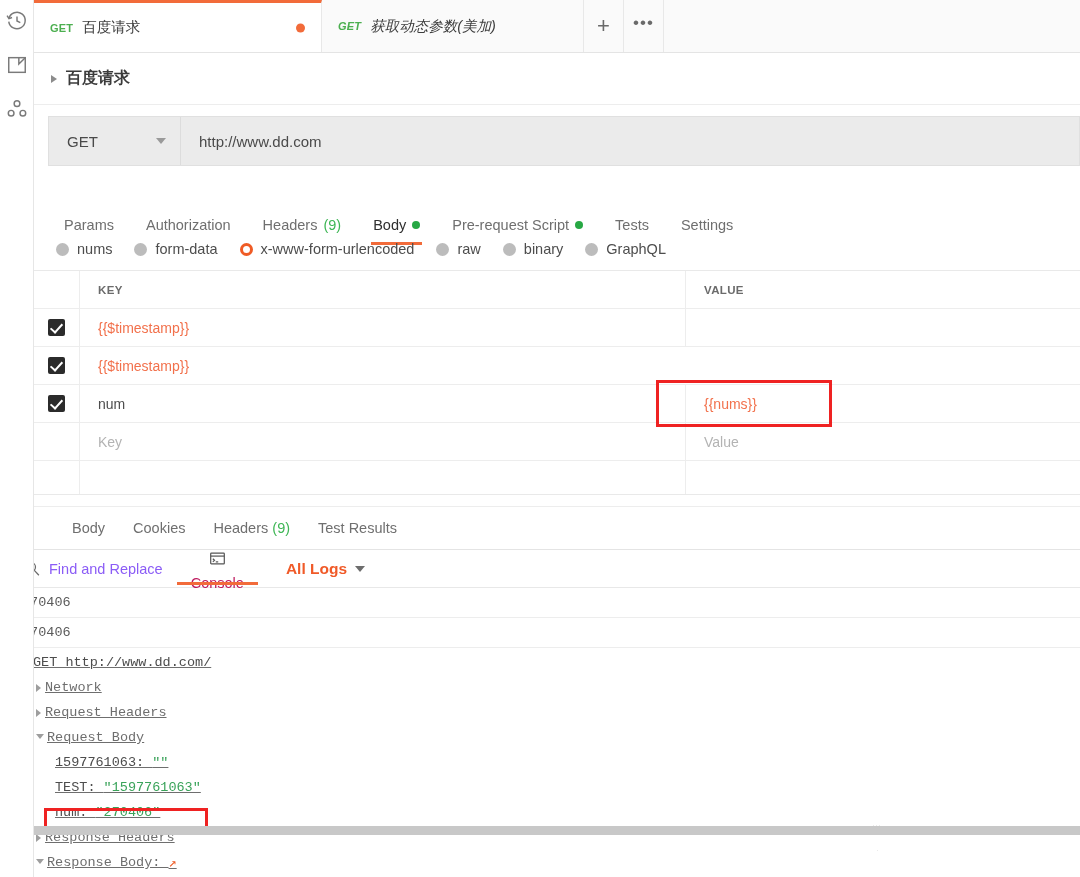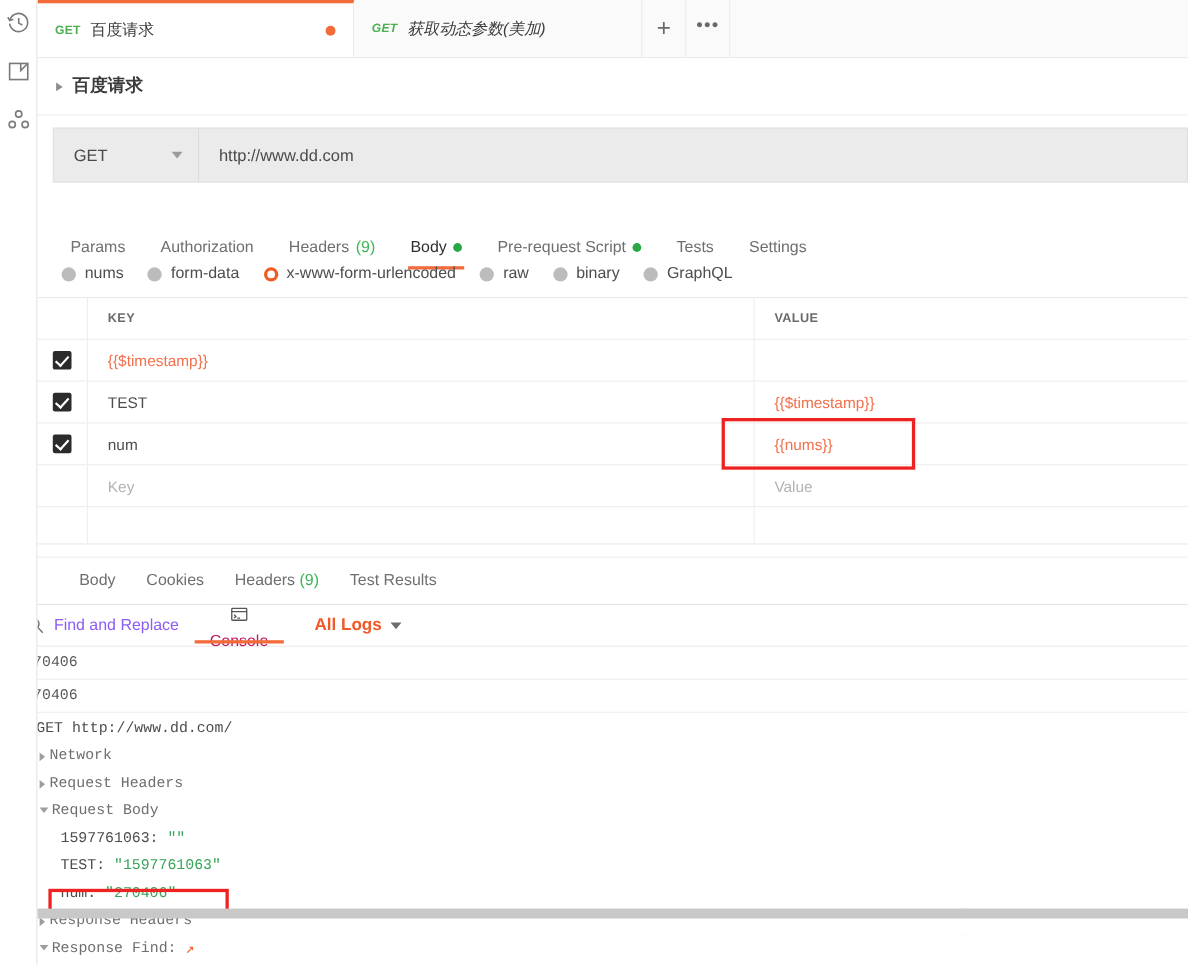--- a/index.html
+++ b/index.html
@@ -283,20 +283,21 @@
     display: flex; align-items: center;
     padding-left: 22px;
     border-bottom: 1px solid #ededed;
     color: #5a5a5a;
   }
   .tree { padding-top: 2px; }
   .tnode {
     height: 25px; display: flex; align-items: center;
     color: #6e6e6e;
     white-space: pre;
+    text-decoration: underline;
   }
   .tnode .tri {
     width: 0; height: 0; flex: none;
     margin-right: 4px;
     border-top: 4px solid transparent;
     border-bottom: 4px solid transparent;
     border-left: 5px solid #9e9e9e;
   }
   .tnode .tri.open {
     border-left: 4px solid transparent;
@@ -452,23 +453,20 @@
       </div>
       <div class="c-val">
         <span class="cell-txt"></span>
       </div>
     </div>
 
     <div class="kvrow">
       <div class="c-check">
           <span class="cb"></span>
         </div>
-      <div class="c-key">
-        <span class="cell-txt">TEST</span>
-      </div>
       <div class="c-val">
         <span class="cell-txt var">{{$timestamp}}</span>
       </div>
     </div>
 
     <div class="kvrow">
       <div class="c-check">
           <span class="cb"></span>
         </div>
       <div class="c-key">
@@ -558,21 +556,21 @@
       <div class="tnode" style="padding-left:55px">
         <span class="t-dark">TEST: </span><span class="t-str">"1597761063"</span>
       </div>
       <div class="tnode" style="padding-left:55px">
         <span class="t-dark">num: </span><span class="t-str">"270406"</span>
       </div>
       <div class="tnode" style="padding-left:36px">
         <span class="tri"></span><span>Response Headers</span>
       </div>
       <div class="tnode" style="padding-left:36px">
-        <span class="tri open"></span><span>Response Find: </span><span class="t-link">↗</span>
+        <span class="tri open"></span><span>Response Body: </span><span class="t-link">↗</span>
       </div>
     </div>
   </div>
 
   <div class="hl-box" id="hl-console"></div>
 
   <div class="ghost" style="left:872px; top:820px;">···</div>
   <div class="ghost" style="left:876px; top:845px;">·</div>
 
   <div class="hscroll"></div>

